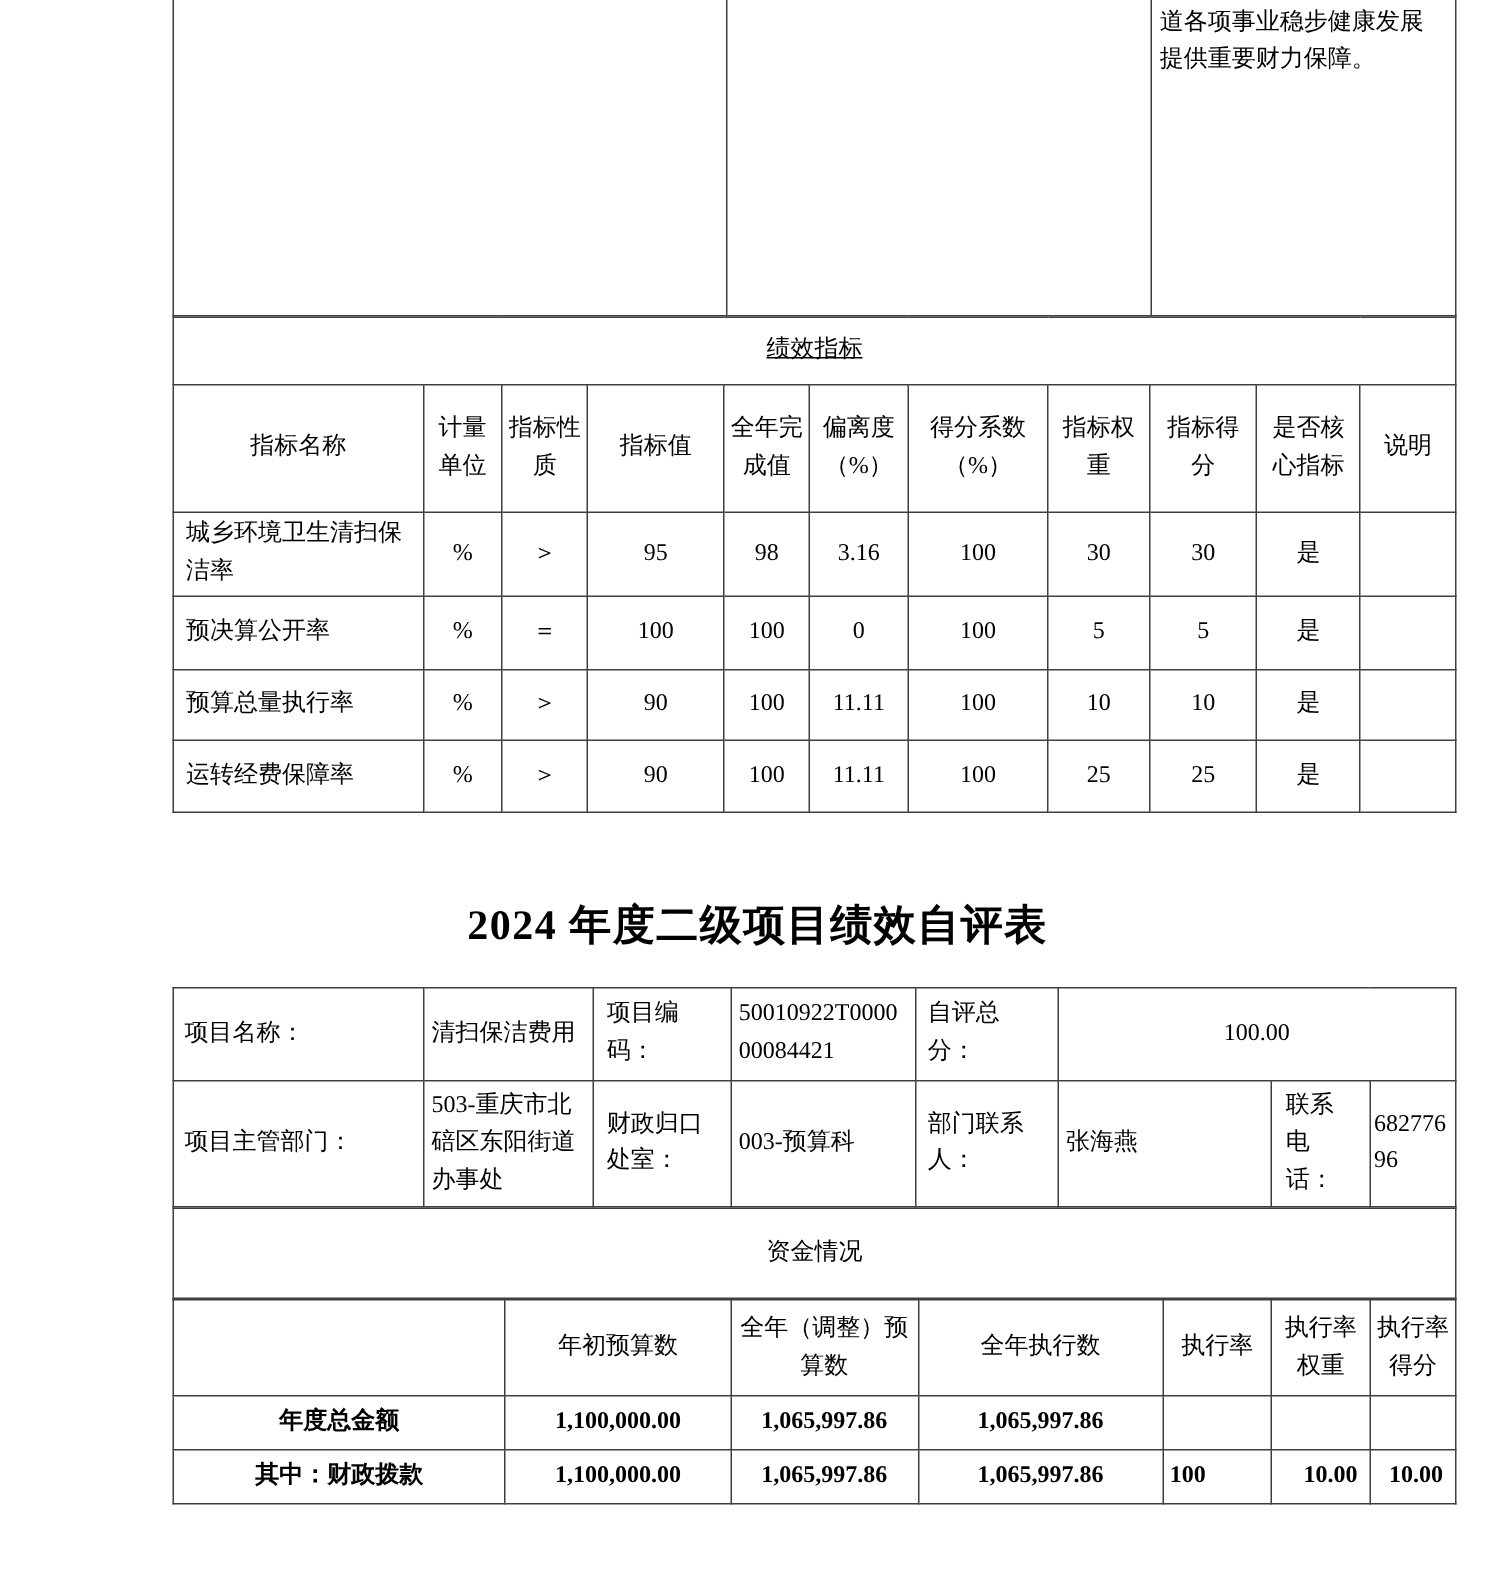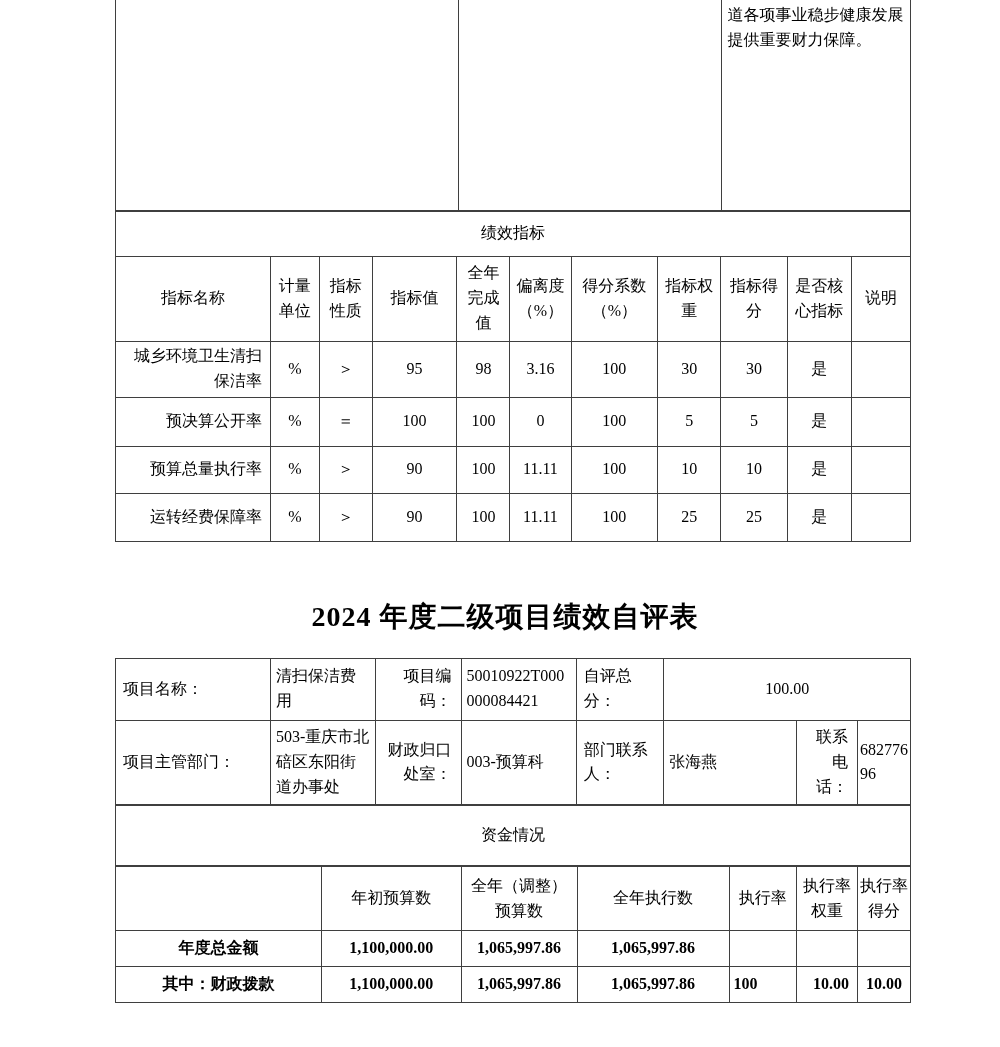--- a/index.html
+++ b/index.html
@@ -1,47 +1,47 @@
 <!DOCTYPE html>
 <html><head>
 <meta charset="utf-8">
 <style>
   html,body{margin:0;padding:0;}
   body{
     width:1000px;height:1047px;overflow:hidden;background:#ffffff;color:#000;
     font-family:"Liberation Serif","DejaVu Serif",serif;
   }
   .doc{margin-left:115px;width:780px;}
-  table{border-collapse:collapse;table-layout:fixed;width:796px;}
+  table{border-collapse:collapse;table-layout:fixed;width:856px;}
   td{
     border:1px solid #3f3f3f;box-sizing:border-box;
     font-size:16px;font-weight:normal;text-align:center;vertical-align:middle;
     padding:2px 3px;line-height:1.55;overflow:hidden;word-wrap:break-word;
   }
   
   .t-top td{border-top:none;height:210px;vertical-align:top;}
   .t-top td.cont{text-align:left;padding:2px 5px;line-height:25px;}
   
-  td.band{height:45px;}
+  td.band{height:45px;text-decoration:underline;}
   td.band2{height:60px;}
   
   .t-ind td.hd{height:85px;padding:2px 4px;}
-  .t-ind td.name{text-align:right;padding:2px 8px;}
+  .t-ind td.name{text-align:left;padding:2px 8px;}
   tr.h56 td{height:56px;} tr.h49 td{height:49px;} tr.h47 td{height:47px;}
   tr.h55 td{height:55px;} tr.h48 td{height:48px;}
   
   .title-wrap{
     height:116px;box-sizing:border-box;padding-top:34px;
     display:flex;align-items:center;justify-content:center;
   }
   .title-wrap .t{font-size:28px;font-weight:bold;letter-spacing:1px;}
   
   .t-proj tr.r1 td{height:62px;} .t-proj tr.r2 td{height:76px;}
   td.lab-l{text-align:left;padding:2px 7px;}
-  td.lab-r{text-align:right;padding:2px 9px;}
+  td.lab-r{text-align:left;padding:2px 9px;}
   td.val-l{text-align:left;padding:2px 5px;}
   td.ba{word-break:break-all;margin-left:48px;}
   td.p1{padding:17px 2px;}
   
   .t-fund tr.fh td{height:64px;padding:2px 2px;}
   .t-fund tr.fr td{height:36px;font-weight:bold;}
   td.ta-l{text-align:left;padding:2px 4px;}
   td.ta-r{text-align:right;padding:2px 8px;}
 </style>
 </head>

